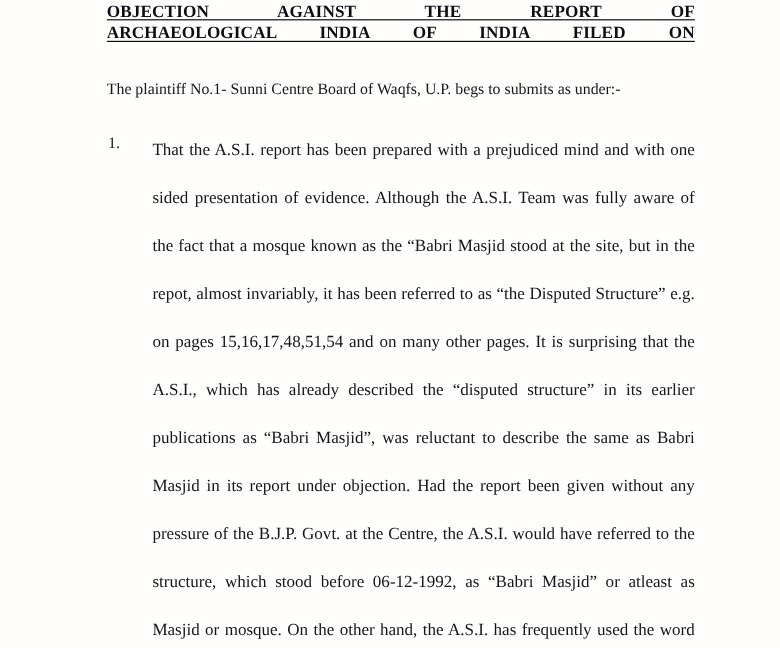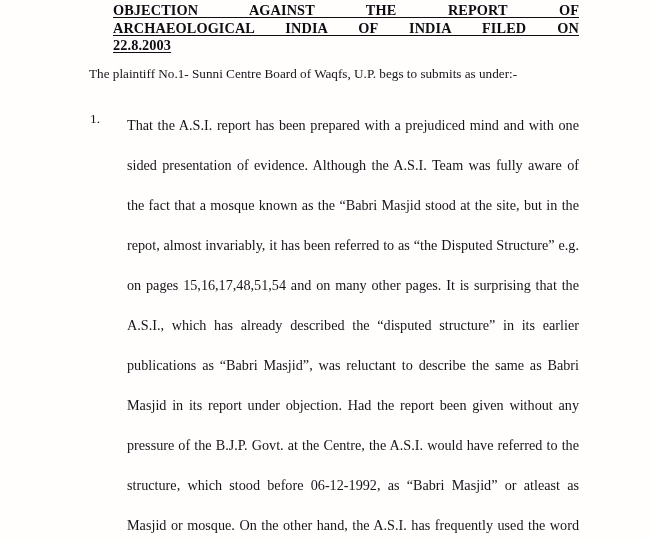--- a/index.html
+++ b/index.html
@@ -42,21 +42,20 @@
     color: #0d0d12;
     margin: 0;
   }
   .doc-title .tline {
     display: block;
     text-decoration: underline;
     text-underline-offset: 2px;
     text-decoration-thickness: 1.3px;
     text-align: justify;
     text-align-last: justify;
-    margin-left: 24px;
   }
   .doc-title .tline.last {
     text-align: left;
     text-align-last: left;
   }
 
   
   .intro {
     margin: 0;
     position: absolute;
@@ -110,21 +109,20 @@
 </style>
 </head>
 <body>
 
 <div class="page">
   <div class="content">
 
     <h1 class="doc-title">
       <span class="tline">OBJECTION AGAINST THE REPORT OF</span>
       <span class="tline">ARCHAEOLOGICAL INDIA OF INDIA FILED ON</span>
-      <span class="tline last">22.8.2003</span>
     </h1>
 
     <p class="intro">The plaintiff No.1- Sunni Centre Board of Waqfs, U.P. begs to submits as under:-</p>
 
     <div class="clause">
       <span class="clause-num">1.</span>
       <div class="clause-body">That the A.S.I. report has been prepared with a prejudiced mind and with one sided presentation of evidence.  Although the A.S.I. Team was fully aware of the fact that a mosque known as the “Babri Masjid stood at the site, but in the repot, almost invariably, it has been referred to as “the Disputed Structure” e.g. on pages 15,16,17,48,51,54 and on many other pages.   It is surprising that the A.S.I., which has already described the “disputed structure” in its earlier publications as “Babri Masjid”, was reluctant to describe the same as Babri Masjid in its report under objection. Had the report been given without any pressure of the B.J.P. Govt. at the Centre, the A.S.I. would have referred to the structure, which stood before 06-12-1992, as “Babri Masjid” or atleast as Masjid or mosque.  On the other hand, the A.S.I. has frequently used the word “Ram Chabutra” for describing the platform that existed in the outer courtyard of the mosque.</div>
     </div>
 
   </div>

